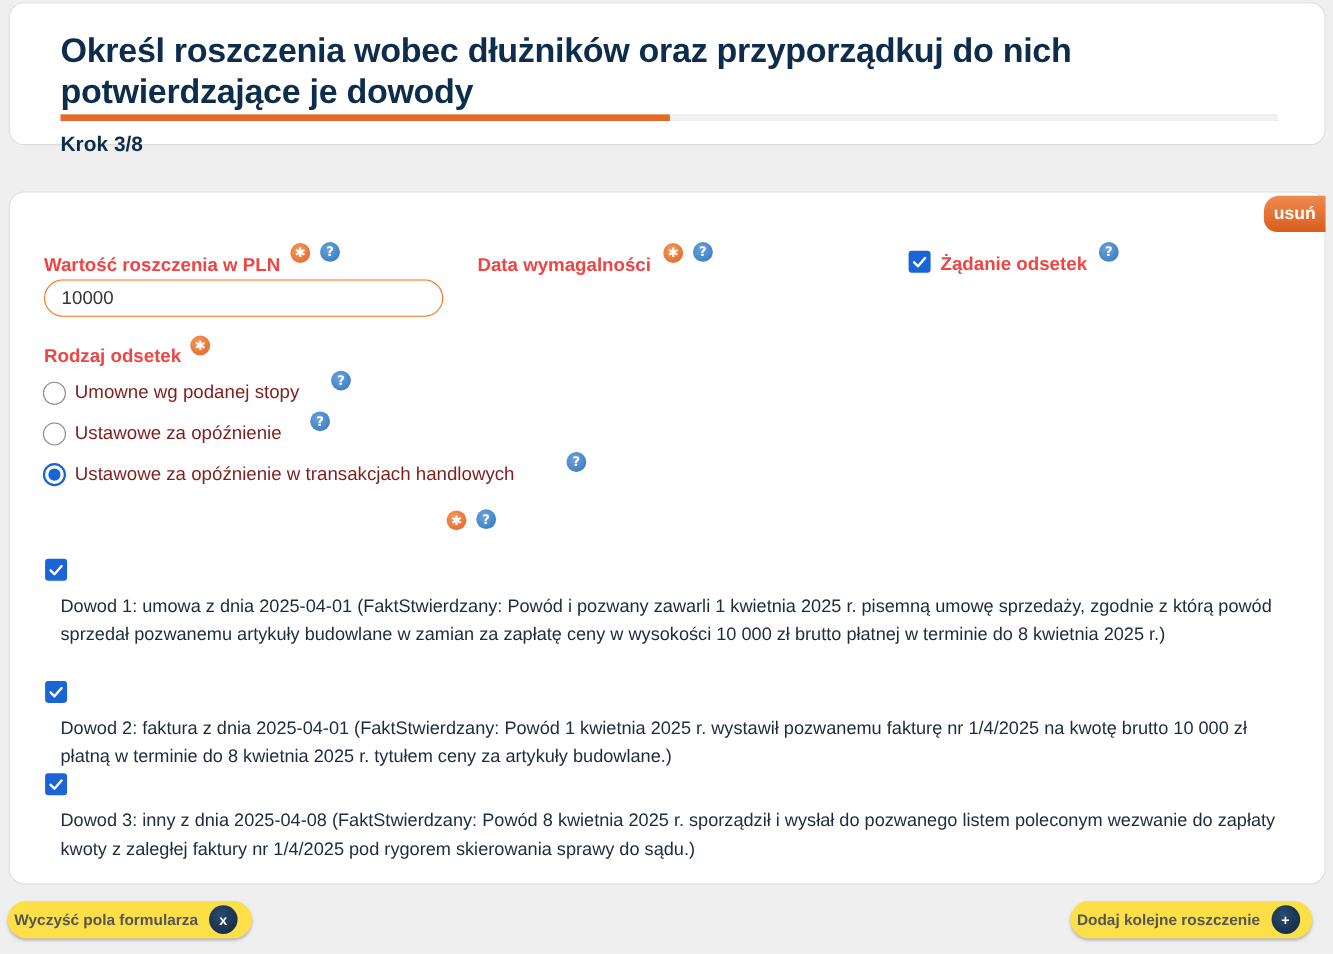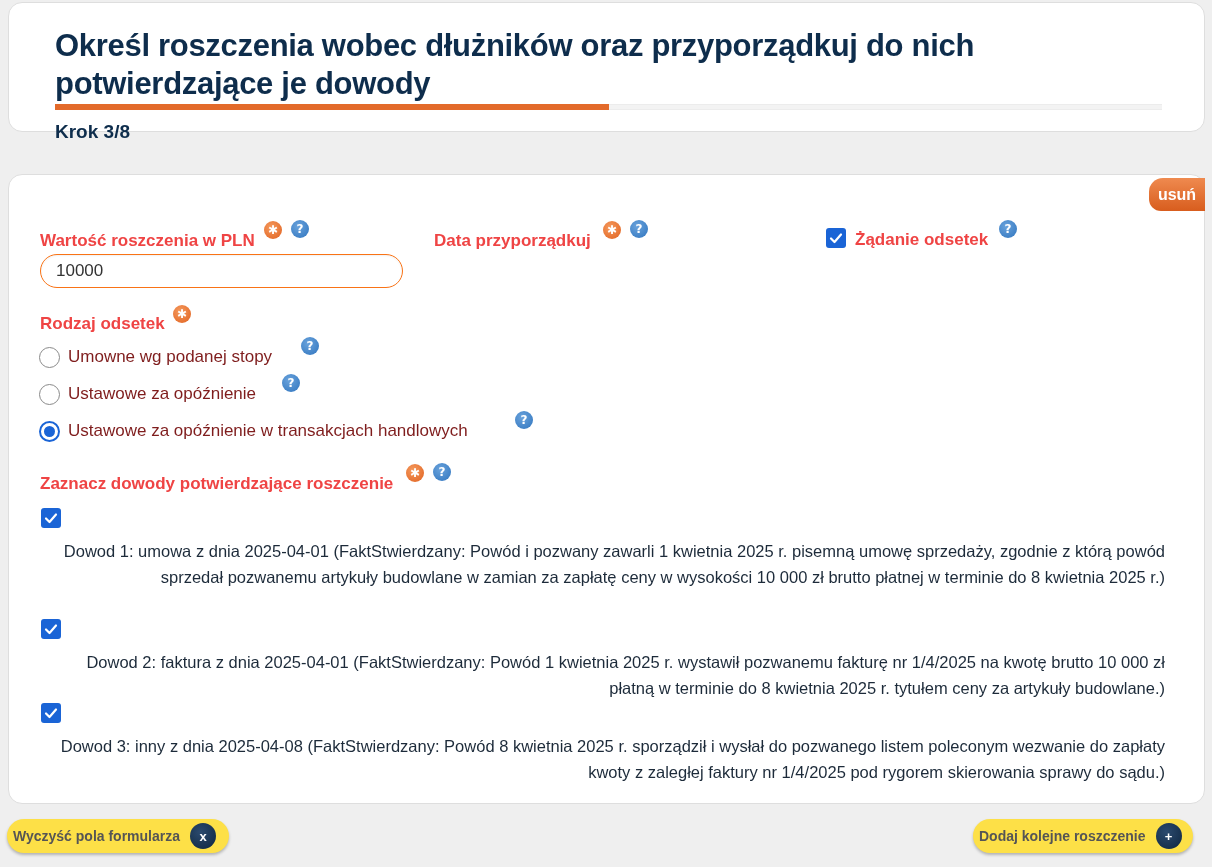--- a/index.html
+++ b/index.html
@@ -104,21 +104,21 @@
     }
     .radio-label {
       position: absolute;
       font-family: "Liberation Sans", sans-serif;
       font-size: 17px; color: #7f1d1d; white-space: nowrap;
     }
 
     .evidence-text {
       position: absolute; left: 46px; width: 1110px;
       font-family: "Liberation Sans", sans-serif;
-      font-size: 16.5px; line-height: 26px; color: #1d2b3a; text-align: right;
+      font-size: 16.5px; line-height: 26px; color: #1d2b3a;
     }
 
     .pill-button {
       position: absolute; height: 34px;
       background: #fde047; border-radius: 17px;
       box-shadow: 0 2px 3px rgba(0,0,0,0.25);
       display: flex; align-items: center;
       font-family: "Liberation Sans", sans-serif;
       font-weight: bold; font-size: 14px; color: #555;
       padding-left: 6px; padding-right: 4px;
@@ -145,21 +145,21 @@
 </div>
 
 <div class="card form-card">
   <div class="remove-tab">usuń</div>
 
   <div class="field-label" style="left:31px; top:56px;">Wartość roszczenia w PLN</div>
   <span class="req-icon" style="left:255px; top:46px;">✱</span>
   <span class="help-icon" style="left:282px; top:45px;">?</span>
   <input class="text-input" style="left: 31px; top: 79px; width: 363px;" value="10000">
 
-  <div class="field-label" style="left:425px; top:56px;">Data przyporządkuj</div>
+  <div class="field-label" style="left:425px; top:56px;">Data wymagalności</div>
   <span class="req-icon" style="left:594px; top:46px;">✱</span>
   <span class="help-icon" style="left:621px; top:45px;">?</span>
 
   <div class="checkbox" style="left:817px; top:53px;">
     <svg viewBox="0 0 14 14">
         <path d="M2 7.5 L5.5 11 L12 3.5" stroke="#fff" stroke-width="2.2" fill="none" stroke-linecap="round" stroke-linejoin="round"></path>
       </svg>
   </div>
   <div class="field-label" style="left:846px; top:55px;">Żądanie odsetek</div>
   <span class="help-icon" style="left:990px; top:45px;">?</span>
@@ -172,21 +172,20 @@
   <span class="help-icon" style="left:292px; top:162px;">?</span>
 
   <div class="radio" style="left:30px; top:209px;"></div>
   <div class="radio-label" style="left:59px; top:209px;">Ustawowe za opóźnienie</div>
   <span class="help-icon" style="left:273px; top:199px;">?</span>
 
   <div class="radio checked" style="left:30px; top:246px;"></div>
   <div class="radio-label" style="left:59px; top:246px;">Ustawowe za opóźnienie w transakcjach handlowych</div>
   <span class="help-icon" style="left:506px; top:236px;">?</span>
 
-  <div class="field-label" style="left:31px; top:299px;">Zaznacz dowody potwierdzające roszczenie</div>
   <span class="req-icon" style="left:397px; top:289px;">✱</span>
   <span class="help-icon" style="left:424px; top:288px;">?</span>
 
   <div class="checkbox" style="left:32px; top:333px;">
     <svg viewBox="0 0 14 14">
         <path d="M2 7.5 L5.5 11 L12 3.5" stroke="#fff" stroke-width="2.2" fill="none" stroke-linecap="round" stroke-linejoin="round"></path>
       </svg>
   </div>
   <div class="evidence-text" style="top:363px;">Dowod 1: umowa z dnia 2025-04-01 (FaktStwierdzany: Powód i pozwany zawarli 1 kwietnia 2025 r. pisemną umowę sprzedaży, zgodnie z którą powód sprzedał pozwanemu artykuły budowlane w zamian za zapłatę ceny w wysokości 10 000 zł brutto płatnej w terminie do 8 kwietnia 2025 r.)</div>
 

